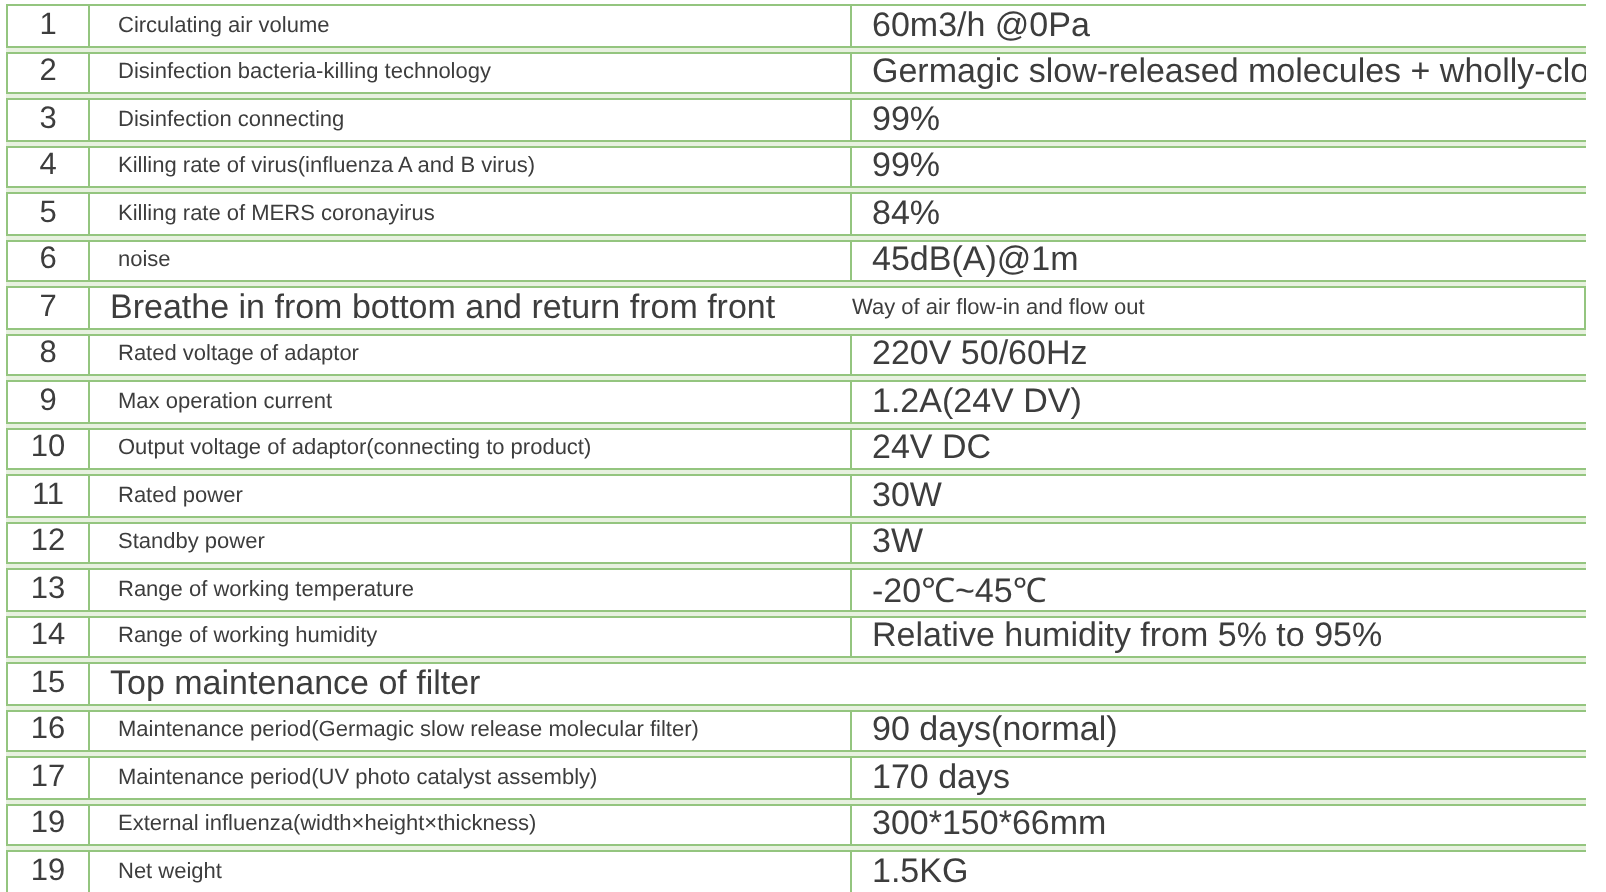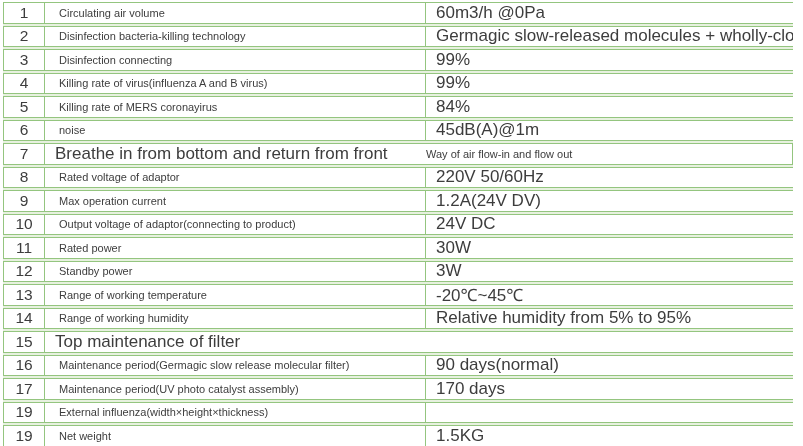--- a/index.html
+++ b/index.html
@@ -160,20 +160,21 @@
 
   <div class="spec-row">
     <div class="cell cell-no">17</div>
     <div class="cell cell-label">Maintenance period(UV photo catalyst assembly)</div>
     <div class="cell cell-value">170 days</div>
   </div>
 
   <div class="spec-row">
     <div class="cell cell-no">19</div>
     <div class="cell cell-label">External influenza(width×height×thickness)</div>
+    <div class="cell cell-value">300*150*66mm</div>
   </div>
 
   <div class="spec-row">
     <div class="cell cell-no">19</div>
     <div class="cell cell-label">Net weight</div>
     <div class="cell cell-value">1.5KG</div>
   </div>
 </div>
 
 </body></html>

